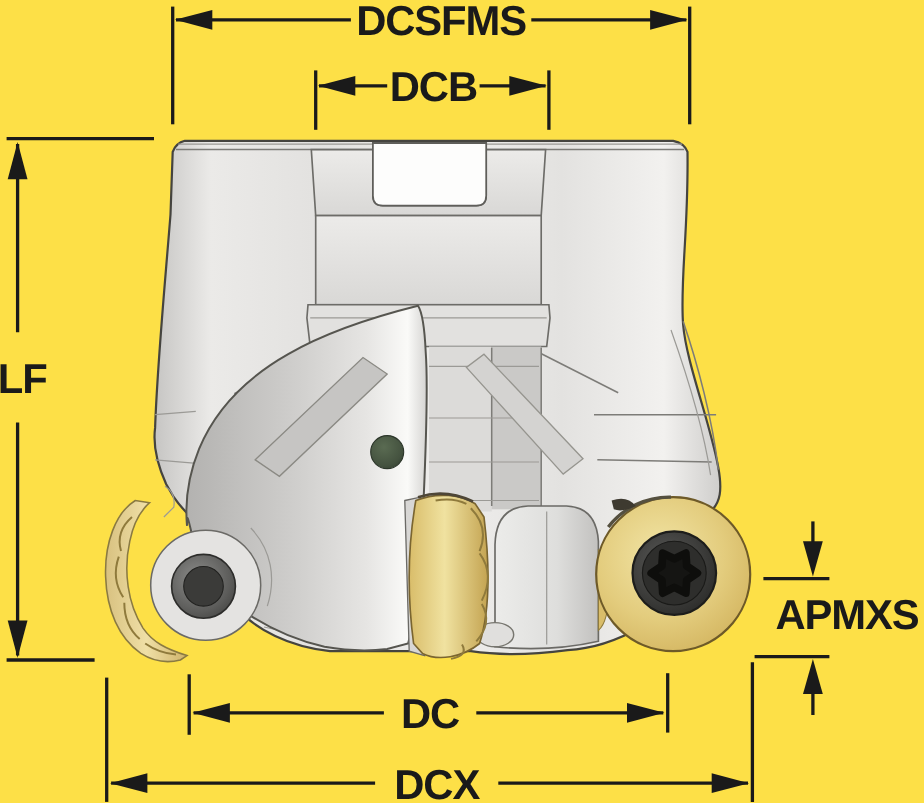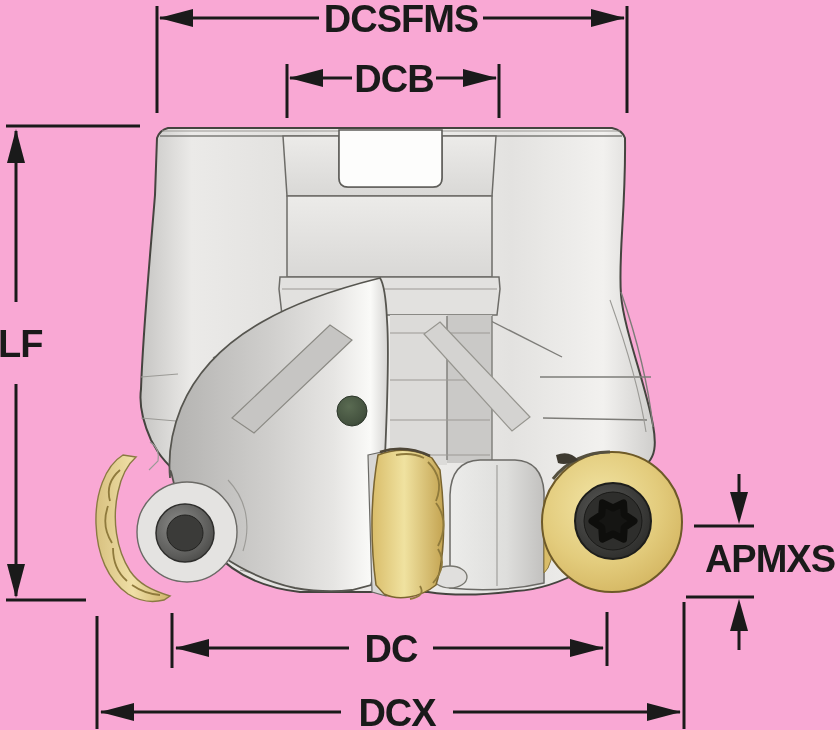--- a/index.html
+++ b/index.html
@@ -1,16 +1,16 @@
 <!DOCTYPE html>
 <html style="--dimension: #1a1a1a; --body-light: #f0efed; --body-dark: #c9c8c6; --insert-gold: #e3cc7d; --insert-gold-light: #f4e9b4; --insert-gold-dark: #bb9c4e; --screw-dark: #2e2e2c; --coolant-dot-green: #44523f; --background: #ffffff;"><head>
 <meta charset="utf-8">
 <style>
   html,body{margin:0;padding:0;background:#ffffff;}
-  .stage{width:840px;height:730px;position:relative;background:#f9a8d4;overflow:hidden;}
+  .stage{width:840px;height:730px;position:relative;background:#fde047;overflow:hidden;}
   svg{display:block;}
   .dim-line{stroke:var(--dimension,#1a1a1a);stroke-width:3;fill:none;}
   .dim-thin{stroke:var(--dimension,#1a1a1a);stroke-width:3;fill:none;}
   .dim-arrow{fill:var(--dimension,#1a1a1a);stroke:none;}
   .dim-text{font-family:"Liberation Sans","DejaVu Sans",sans-serif;font-weight:700;font-size:38px;
             fill:var(--dimension,#1a1a1a);letter-spacing:-1px;}
   .edge-thin{stroke:#7d7c78;stroke-width:1.4;fill:none;}
   .edge-faint{stroke:#9b9a96;stroke-width:1.1;fill:none;}
   .gold-line{stroke:#8f7a3c;stroke-width:1.8;fill:none;}
 </style>

